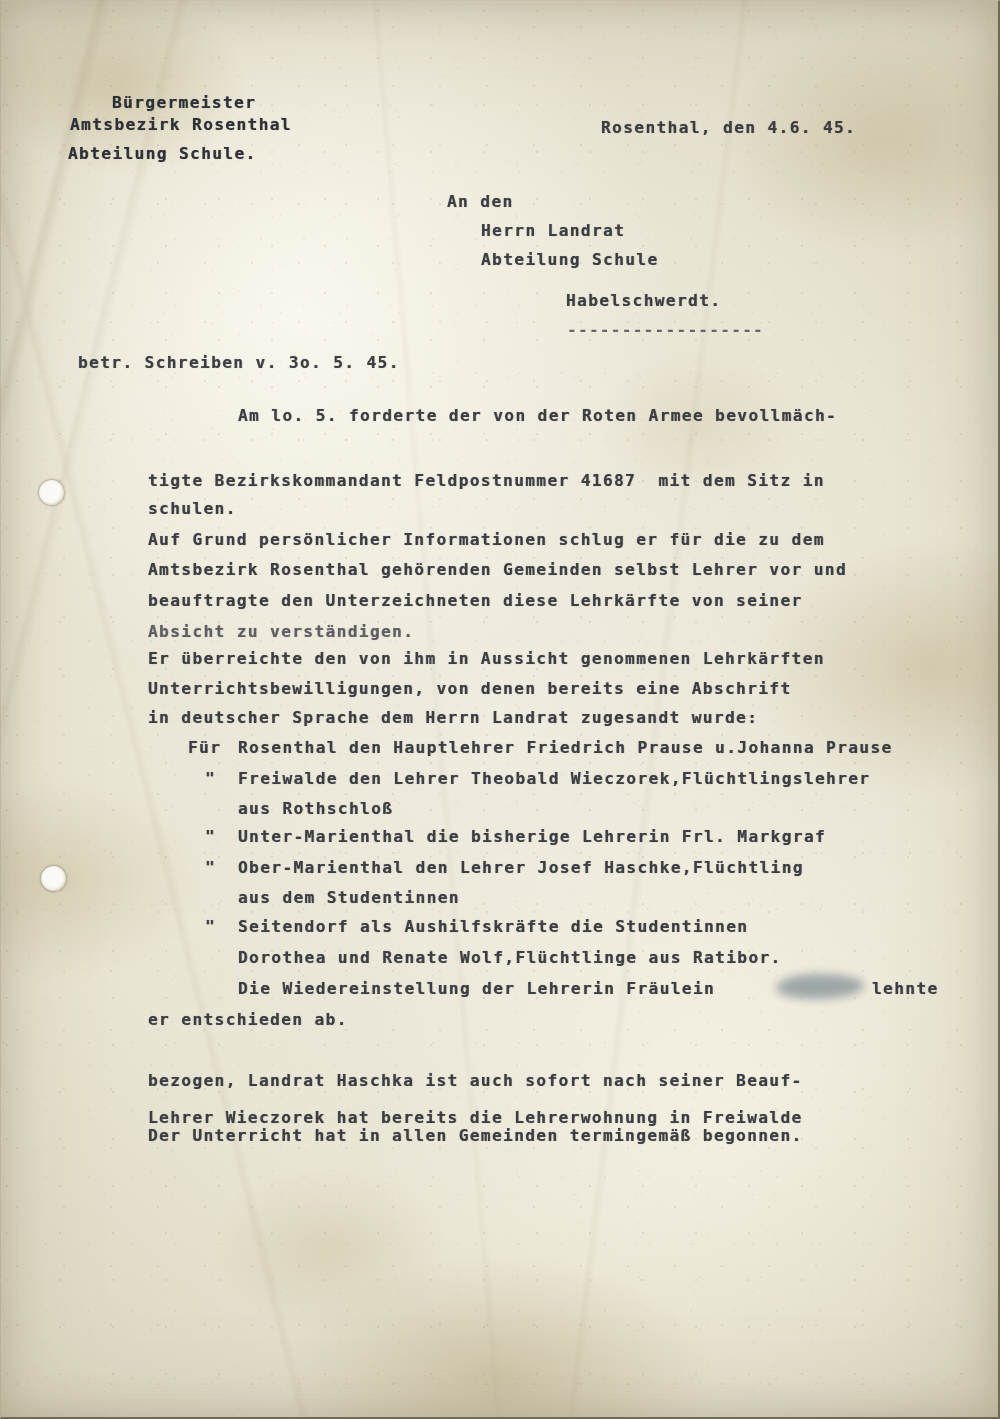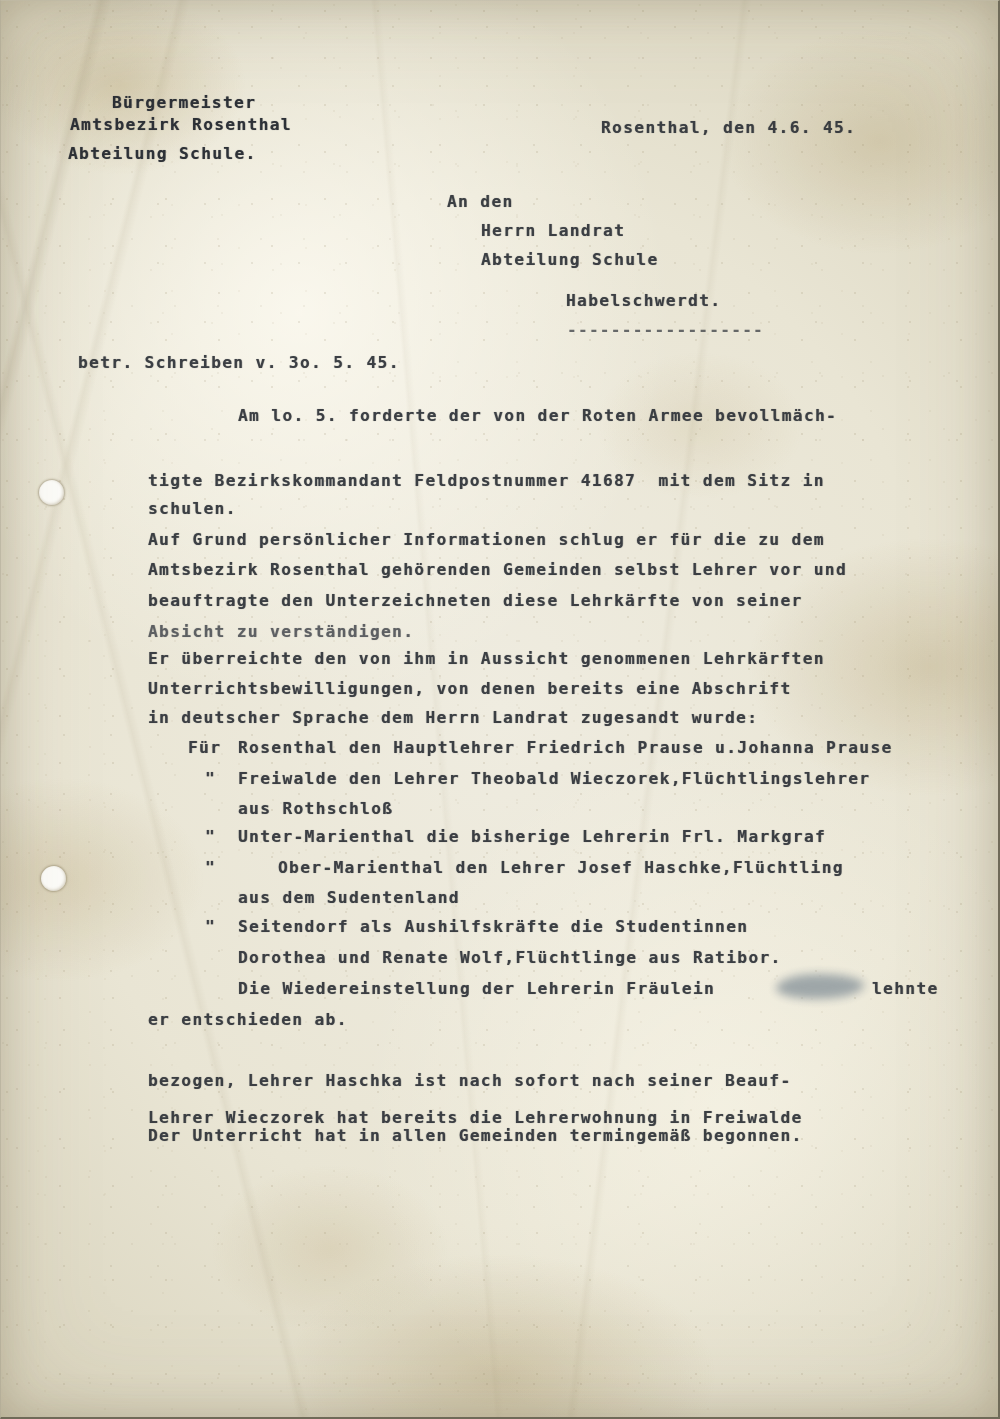--- a/index.html
+++ b/index.html
@@ -183,32 +183,32 @@
 
   <div class="typed" style="left:205px; top:771px;">"</div>
   <div class="typed" style="left:238px; top:771px;">Freiwalde den Lehrer Theobald Wieczorek,Flüchtlingslehrer</div>
 
   <div class="typed" style="left:238px; top:801px;">aus Rothschloß</div>
 
   <div class="typed" style="left:205px; top:829px;">"</div>
   <div class="typed" style="left:238px; top:829px;">Unter-Marienthal die bisherige Lehrerin Frl. Markgraf</div>
 
   <div class="typed" style="left:205px; top:860px;">"</div>
-  <div class="typed" style="left:238px; top:860px;margin-left:40px;">Ober-Marienthal den Lehrer Josef Haschke,Flüchtling</div>
-
-  <div class="typed" style="left:238px; top:890px;">aus dem Sudentenland</div>
+  <div class="typed" style="left:238px; top:860px;">Ober-Marienthal den Lehrer Josef Haschke,Flüchtling</div>
+
+  <div class="typed" style="left:238px; top:890px;">aus dem Studentinnen</div>
 
   <div class="typed" style="left:205px; top:919px;">"</div>
   <div class="typed" style="left:238px; top:919px;">Seitendorf als Aushilfskräfte die Studentinnen</div>
 
   <div class="typed" style="left:238px; top:950px;">Dorothea und Renate Wolf,Flüchtlinge aus Ratibor.</div>
 
   <div class="typed" style="left:238px; top:981px;">Die Wiedereinstellung der Lehrerin Fräulein</div>
   <div class="redaction" style="left:776px; top:974px; width:88px; height:25px;"></div>
   <div class="typed" style="left:872px; top:981px;">lehnte</div>
 
   <div class="typed" style="left:148px; top:1012px;">er entschieden ab.</div>
   <div class="typed" style="left:148px; top:1098px;margin-top:12px;">Lehrer Wieczorek hat bereits die Lehrerwohnung in Freiwalde</div>
-  <div class="typed" style="left:148px; top:1073px;">bezogen, Lehrer Haschka ist nach sofort nach seiner Beauf-</div>
+  <div class="typed" style="left:148px; top:1073px;">bezogen, Landrat Haschka ist auch sofort nach seiner Beauf-</div>
   <div class="typed" style="left:148px; top:1128px;">Der Unterricht hat in allen Gemeinden termingemäß begonnen.</div>
 
   <div class="paper-edges"></div>
 </div>
 
 </body></html>

